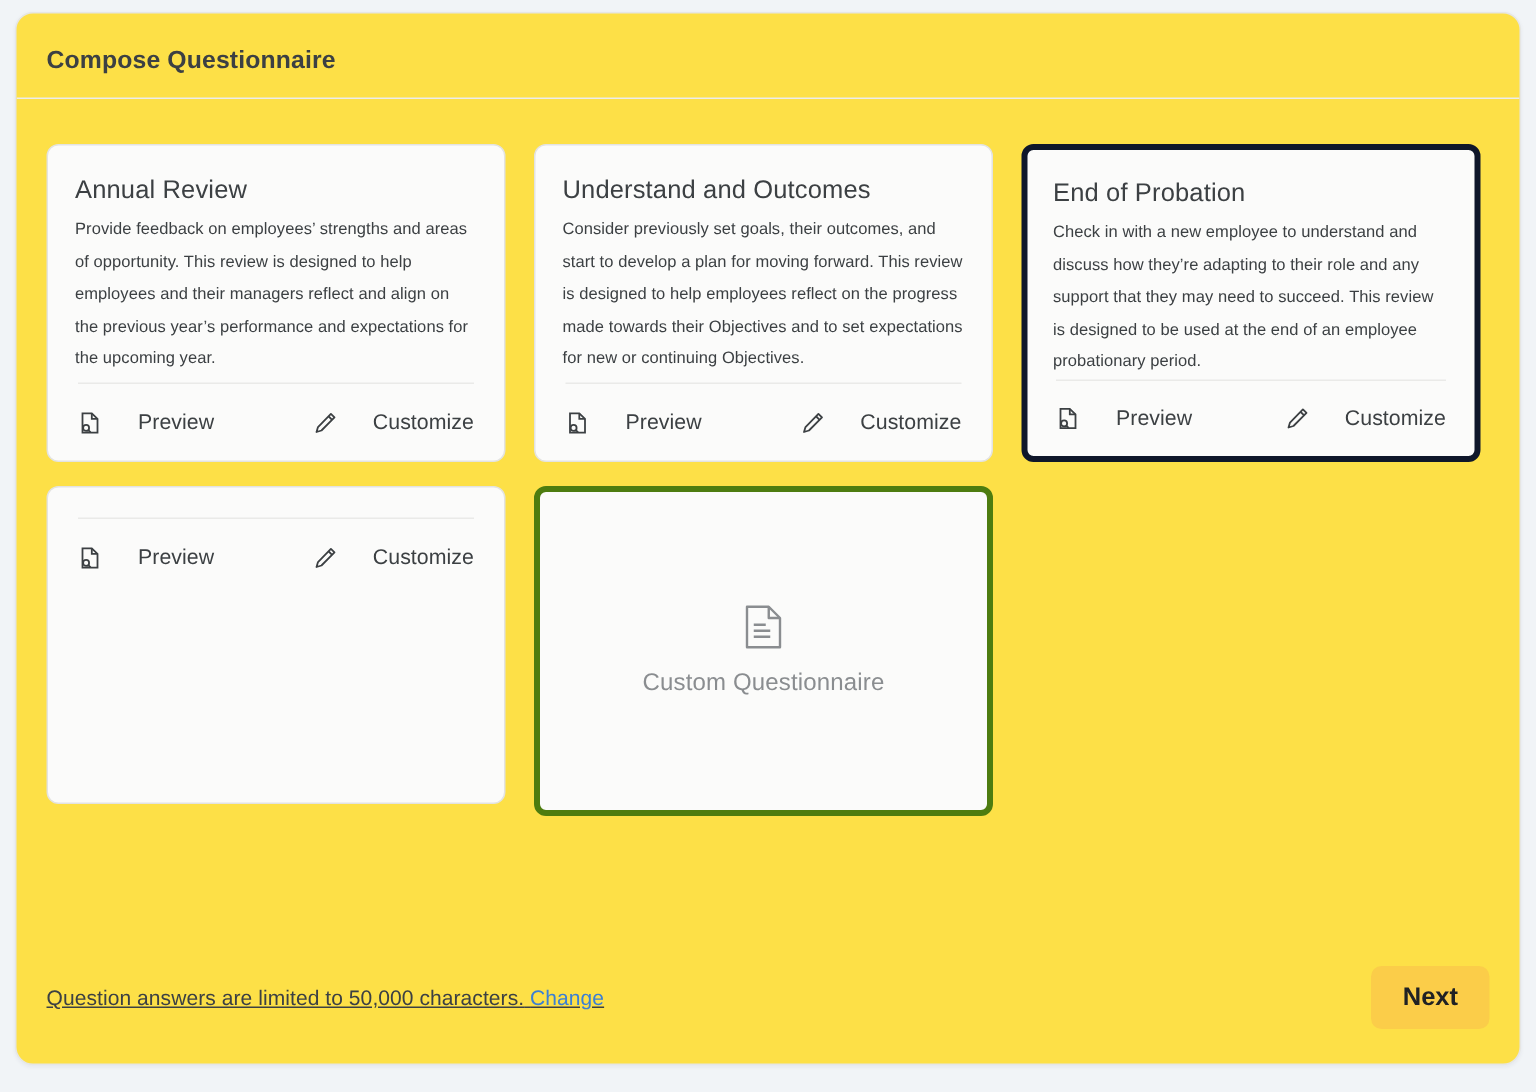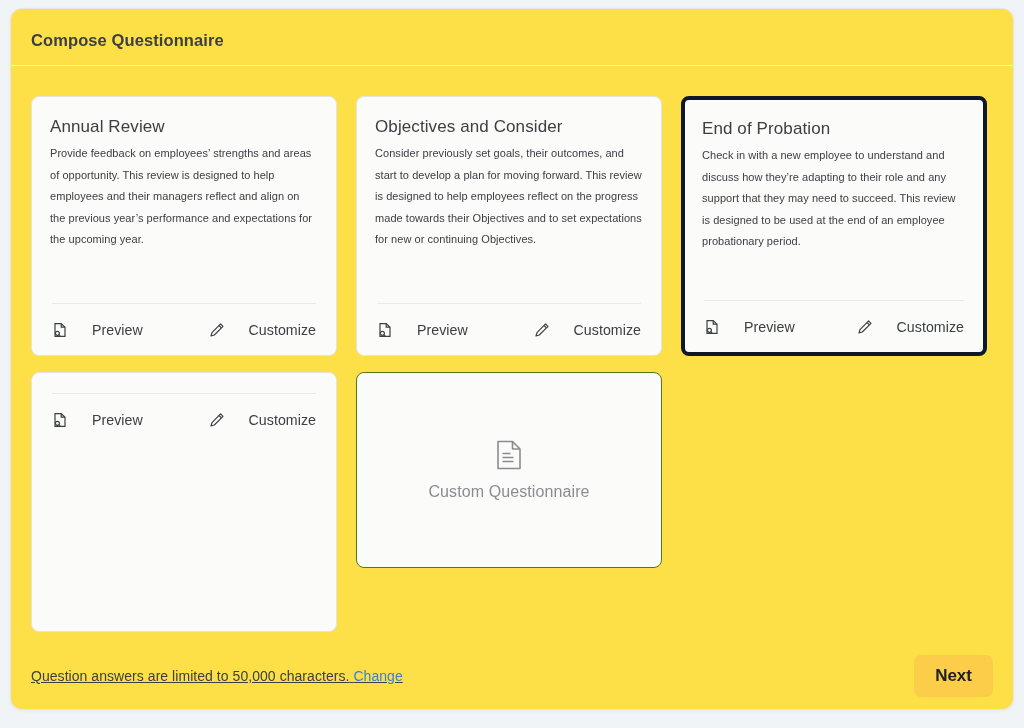--- a/index.html
+++ b/index.html
@@ -52,21 +52,21 @@
     display: grid;
     grid-template-columns: repeat(3, 306px);
     gap: 16px 19px;
   }
 
   
   .card {
     background: #fbfbfa;
     border: 1px solid #e3e3e1;
     border-radius: 8px;
-    height: 260px;
+    height: 212px;
     padding: 20px 18px 0 18px;
     display: flex;
     flex-direction: column;
     position: relative;
   }
   .card.selected {
     border: 4px solid #0f172a;
     padding: 19px 17px 0 17px;
   }
 
@@ -100,23 +100,23 @@
     font-size: 14.2px;
     color: #3c4043;
     cursor: pointer;
     letter-spacing: .05px;
   }
   .action svg { display: block; }
 
   
   .card-custom {
     background: #fbfbfa;
-    border: 1px solid #4d7c0f;
+    border: 4px solid #4d7c0f;
     border-radius: 8px;
-    height: 196px;
+    height: 220px;
     display: flex;
     flex-direction: column;
     align-items: center;
     justify-content: center;
     gap: 9px;
     cursor: pointer;
   }
   .custom-label {
     font-size: 16px;
     color: #8a8d90;
@@ -189,21 +189,21 @@
                   <path d="M11.6 1.9 14 4.3 5.3 13 2 14l1-3.3z"></path>
                   <path d="M10 3.5 12.4 5.9"></path>
                 </svg>
               </span>
               <span>Customize</span>
             </div>
           </div>
         </div>
 
         <div class="card">
-          <div class="card-title">Objectives and Consider</div>
+          <div class="card-title">Understand and Outcomes</div>
           <div class="card-desc">Consider previously set goals, their outcomes, and start to develop a plan for moving forward. This review is designed to help employees reflect on the progress made towards their Objectives and to set expectations for new or continuing Objectives.</div>
           <div class="card-actions">
             <div class="action">
               <span>
                 <svg width="16" height="16" viewBox="0 0 16 16" fill="none" stroke="#3c4043" stroke-width="1.2">
                   <path d="M3 1.6h6.2L13 5.2v9.2H3z" fill="none"></path>
                   <path d="M9.2 1.6v3.6H13"></path>
                   <circle cx="5.4" cy="11.3" r="2" fill="#fbfbfa"></circle>
                   <path d="M6.9 12.8 8.4 14.3"></path>
                 </svg>

